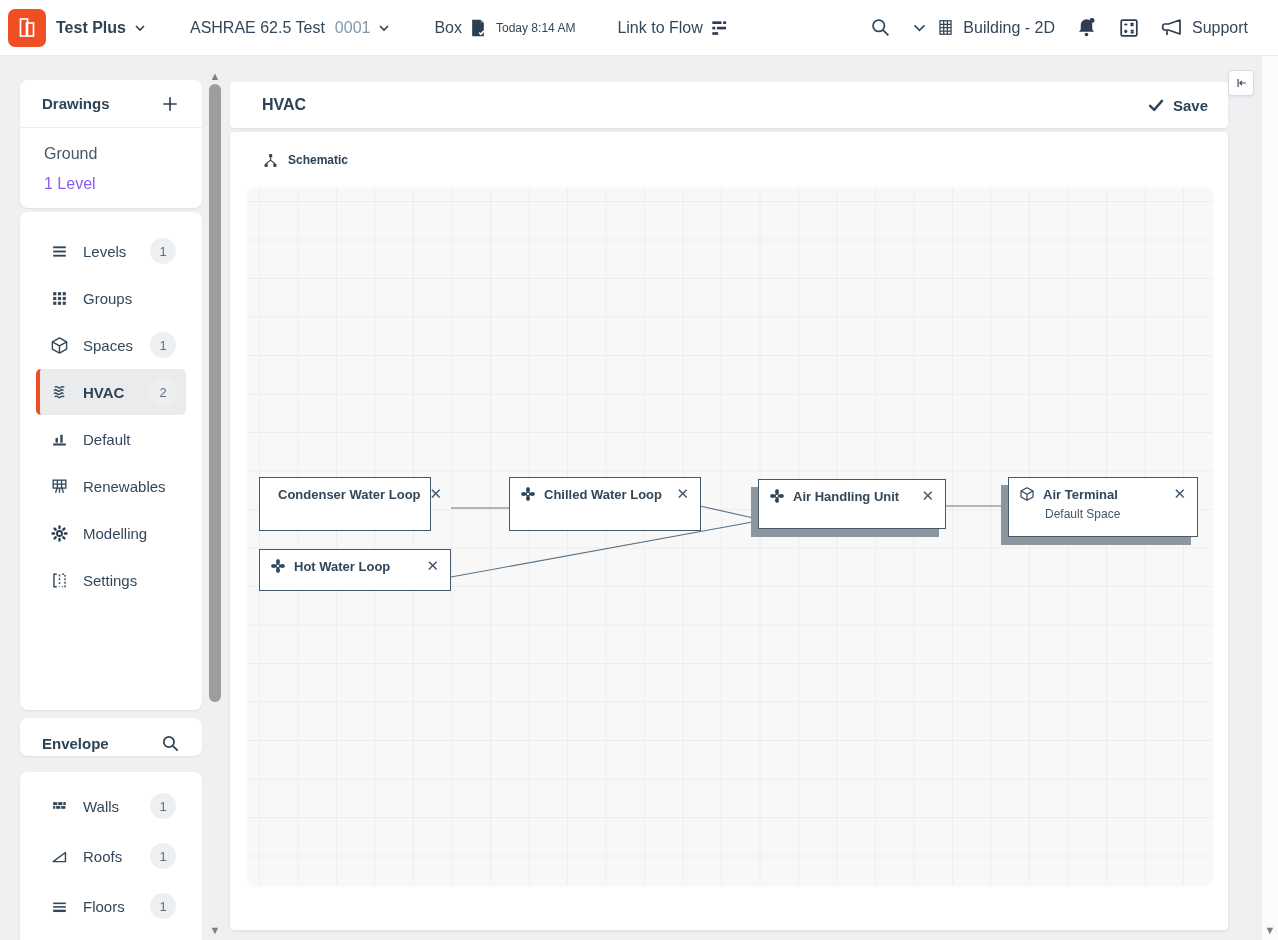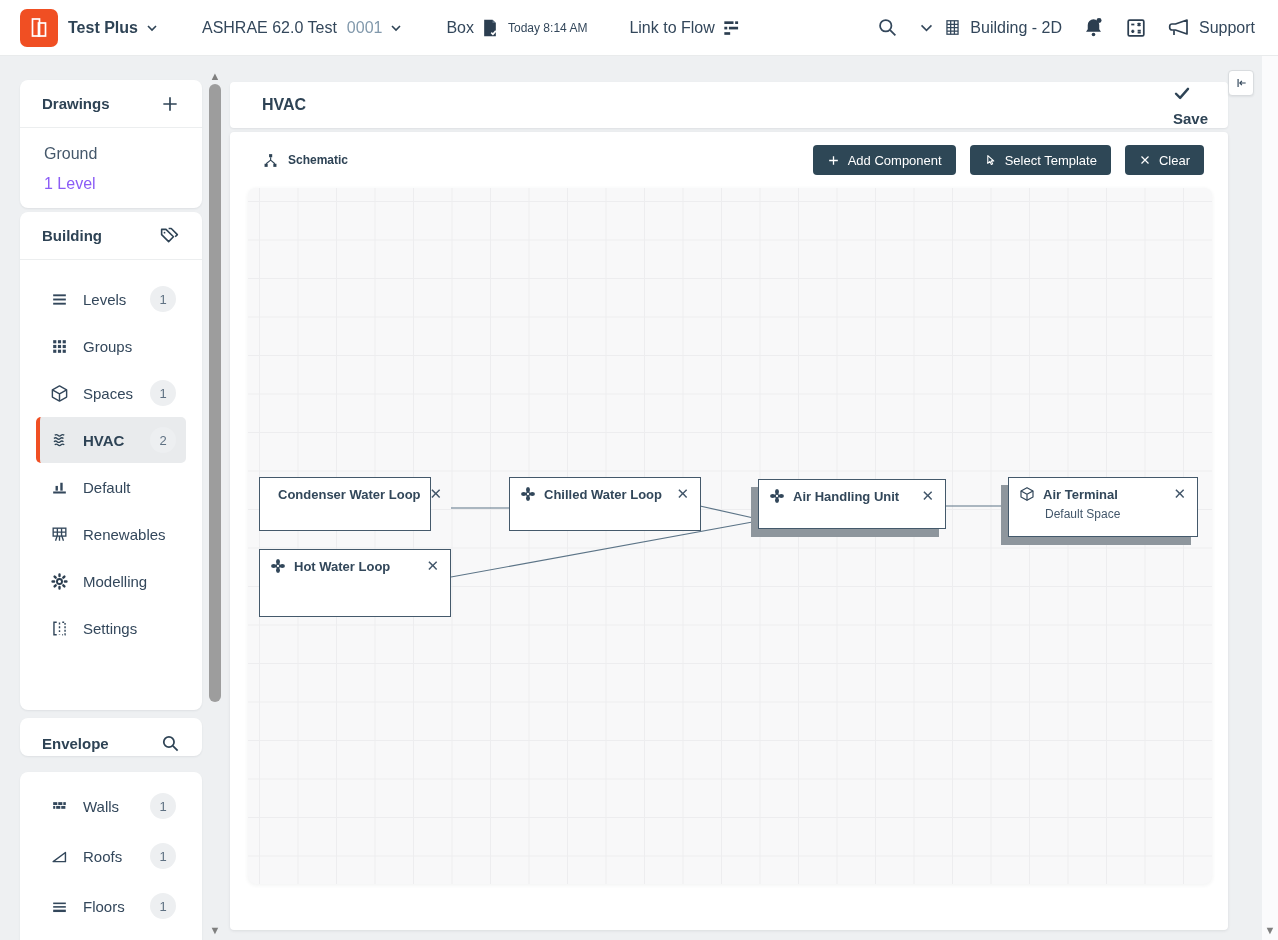--- a/index.html
+++ b/index.html
@@ -3,28 +3,28 @@
 <meta charset="utf-8">
 <style>
   * { margin:0; padding:0; box-sizing:border-box; }
   html,body { width:1278px; height:940px; overflow:hidden; }
   body { font-family:"Liberation Sans", sans-serif; color:#32475a; background:#eef0f2; position:relative; }
   svg { display:block; }
 
   
   .topbar { position:absolute; top:0; left:0; width:1278px; height:56px; background:#fff;
             border-bottom:1px solid #e9ebec; display:flex; align-items:center; z-index:50; }
-  .tb-left { display:flex; align-items:center; gap:10px; padding-left:20px; }
+  .tb-left { display:flex; align-items:center; gap:10px; padding-left:8px; }
   .logo { width:38px; height:38px; background:#f04f23; border-radius:7px; display:flex; align-items:center; justify-content:center; }
   .tb-item { display:flex; align-items:center; gap:6px; font-size:16px; font-weight:700; color:#2e4355; cursor:pointer; }
   .tb-plain { font-weight:400; color:#33475b; }
   .proj-num { color:#8299ac; margin-left:4px; }
   .tb-gap { width:22px; }
   .box-time { font-size:12px; color:#33475b; margin-left:2px; }
-  .tb-right { margin-left:auto; display:flex; align-items:center; gap:20px; padding-right:23px; }
+  .tb-right { margin-left:auto; display:flex; align-items:center; gap:20px; padding-right:30px; }
   .icon-btn { display:flex; align-items:center; gap:8px; cursor:pointer; font-size:16px; color:#33475b; }
 
   
   .sb-card { position:absolute; left:20px; width:182px; background:#fff; border-radius:8px;
              box-shadow:0 1px 2px rgba(40,50,60,.08); }
   .sb-head { height:48px; display:flex; align-items:center; justify-content:space-between;
              padding:17px 22px; font-size:15px; font-weight:700; color:#2e4355; border-bottom:1px solid #eceeef; }
   .drawing-item { padding:17px 24px 14px; cursor:pointer; }
   .drawing-name { font-size:16px; color:#45586b; }
   .drawing-detail { font-size:16px; color:#8b5cf6; margin-top:12px; }
@@ -42,22 +42,22 @@
   
   .sb-scroll { position:absolute; left:208px; top:62px; width:14px; height:878px; }
   .sb-thumb { position:absolute; left:1px; top:22px; width:12px; height:618px; background:#9d9d9d; border-radius:6px; }
   .scroll-arrow { position:absolute; left:1px; width:12px; height:12px; color:#7f7f7f; font-size:11px; line-height:12px; text-align:center; }
 
   
   .main-header { position:absolute; left:230px; top:82px; width:998px; height:46px; background:#fff;
                  border-radius:4px; box-shadow:0 1px 2px rgba(40,50,60,.08); display:flex; align-items:center;
                  padding:0 20px 0 32px; }
   .main-title { font-size:16px; font-weight:700; color:#2e4355; }
-  .save-btn { margin-left:auto; display:flex; align-items:flex-start; gap:8px; font-size:15px; font-weight:700;
-              color:#2e4355; cursor:pointer;flex-direction:column; }
+  .save-btn { margin-left:auto; display:flex; align-items:flex-end; gap:8px; font-size:15px; font-weight:700;
+              color:#2e4355; cursor:pointer; }
 
   .collapse-btn { position:absolute; left:1228px; top:70px; width:26px; height:26px; background:#fff;
                   border:1px solid #d9dcdf; border-radius:4px; display:flex; align-items:center; justify-content:center;
                   cursor:pointer; z-index:60; box-shadow:0 1px 2px rgba(40,50,60,.08); }
 
   .content-card { position:absolute; left:230px; top:132px; width:998px; height:798px; background:#fff;
                   border-radius:4px; box-shadow:0 1px 3px rgba(40,50,60,.1); }
   .toolbar { height:56px; display:flex; align-items:center; padding:0 24px 0 32px; }
   .section-title { display:flex; align-items:center; gap:9px; font-size:12px; font-weight:700; color:#2e4355; }
   .tb-buttons { margin-left:auto; display:flex; gap:14px; }
@@ -94,21 +94,21 @@
       </svg>
     </div>
     <div class="tb-item">
       <span>Test Plus</span>
       <svg width="16" height="16" viewBox="0 0 24 24" fill="none" stroke="#2e4355" stroke-width="2.4">
           <path d="M6 9l6 6 6-6"></path>
         </svg>
     </div>
     <div class="tb-gap"></div>
     <div class="tb-item tb-plain">
-      <span>ASHRAE 62.0 Test</span>
+      <span>ASHRAE 62.5 Test</span>
       <span class="proj-num">0001</span>
       <svg width="16" height="16" viewBox="0 0 24 24" fill="none" stroke="#2e4355" stroke-width="2.4">
           <path d="M6 9l6 6 6-6"></path>
         </svg>
     </div>
     <div class="tb-gap"></div>
     <div class="tb-item tb-plain">
       <span>Box</span>
       <svg width="20" height="22" viewBox="0 0 24 24">
         <path d="M5 2h10l4 4v16H5z" fill="#2c3e50"></path>
@@ -180,28 +180,20 @@
         <path d="M12 4v16M4 12h16"></path>
       </svg>
   </div>
   <div class="drawing-item">
     <div class="drawing-name">Ground</div>
     <div class="drawing-detail">1 Level</div>
   </div>
 </div>
 
 <div class="sb-card" style="top:212px; height:498px;">
-  <div class="sb-head">
-    <span>Building</span>
-    <svg width="21" height="21" viewBox="0 0 24 24" fill="none" stroke="#2e4355" stroke-width="1.8" stroke-linejoin="round">
-      <path d="M3 6v5l8 8 5.5-5.5L8 5H3z"></path>
-        <circle cx="6.3" cy="8.8" r="1" fill="#2e4355" stroke="none"></circle>
-      <path d="M11 4h3l7 7-2.5 2.5"></path>
-    </svg>
-  </div>
   <div class="sb-list">
 
     <div class="sb-item">
       <svg class="ic" viewBox="0 0 24 24" fill="#33475b">
         <rect x="4" y="5.5" width="16" height="2.4"></rect>
           <rect x="4" y="10.8" width="16" height="2.4"></rect>
           <rect x="4" y="16.1" width="16" height="2.4"></rect>
       </svg>
       <span class="lbl">Levels</span>
       <span class="badge">1</span>
@@ -357,40 +349,20 @@
   <div class="toolbar">
     <div class="section-title">
       <svg width="17" height="17" viewBox="0 0 24 24">
         <rect x="10" y="3" width="4.4" height="4.4" fill="#2e4355"></rect>
         <rect x="3.6" y="16.6" width="4.4" height="4.4" fill="#2e4355"></rect>
         <rect x="16" y="16.6" width="4.4" height="4.4" fill="#2e4355"></rect>
         <path d="M12.2 7.4v4M12.2 11.4l-6.4 5.2M12.2 11.4l6 5.2" stroke="#2e4355" stroke-width="1.6" fill="none"></path>
       </svg>
       <span>Schematic</span>
     </div>
-    <div class="tb-buttons">
-      <button class="dk-btn">
-        <svg width="13" height="13" viewBox="0 0 24 24" fill="none" stroke="#fff" stroke-width="2.4">
-            <path d="M12 4v16M4 12h16"></path>
-          </svg>
-        <span>Add Component</span>
-      </button>
-      <button class="dk-btn">
-        <svg width="13" height="13" viewBox="0 0 24 24" fill="none" stroke="#fff" stroke-width="2" stroke-linejoin="round">
-          <path d="M7 3v14.5l4-3.8 2.6 5.6 2.4-1.1-2.6-5.5H18z"></path>
-        </svg>
-        <span>Select Template</span>
-      </button>
-      <button class="dk-btn">
-        <svg width="12" height="12" viewBox="0 0 24 24" fill="none" stroke="#fff" stroke-width="2.4">
-            <path d="M5 5l14 14M19 5L5 19"></path>
-          </svg>
-        <span>Clear</span>
-      </button>
-    </div>
   </div>
 
   <div class="canvas">
     <svg class="wires">
       <line x1="203" y1="320" x2="262" y2="320" stroke="#5c7487" stroke-width="1.2"></line>
       <line x1="452" y1="318" x2="510" y2="331" stroke="#5c7487" stroke-width="1.2"></line>
       <line x1="203" y1="389" x2="510" y2="333" stroke="#5c7487" stroke-width="1.2"></line>
       <line x1="697" y1="318" x2="760" y2="318" stroke="#5c7487" stroke-width="1.2"></line>
     </svg>
 
@@ -447,21 +419,21 @@
         <svg width="16" height="16" viewBox="0 0 24 24" fill="none" stroke="#32475a" stroke-width="1.8" stroke-linejoin="round">
           <path d="M12 2.5l9 5v9l-9 5-9-5v-9z"></path>
             <path d="M3 7.5l9 5 9-5M12 12.5v9"></path>
         </svg>
         <span class="node-title">Air Terminal</span>
         <span class="node-close">✕</span>
       </div>
       <div class="node-sub">Default Space</div>
     </div>
 
-    <div class="node" style="left:11px; top:361px; width:192px; height:68px;">
+    <div class="node" style="left:11px; top:361px; width:192px; height:42px;">
       <div class="node-head">
         <svg width="16" height="16" viewBox="0 0 24 24">
           <g fill="#32475a">
             <ellipse cx="12" cy="5.6" rx="3" ry="4"></ellipse>
               <ellipse cx="12" cy="18.4" rx="3" ry="4"></ellipse>
             <ellipse cx="5.6" cy="12" rx="4" ry="3"></ellipse>
               <ellipse cx="18.4" cy="12" rx="4" ry="3"></ellipse>
           </g>
           <circle cx="12" cy="12" r="2.6" fill="#fff" stroke="#32475a" stroke-width="1.8"></circle>
         </svg>

